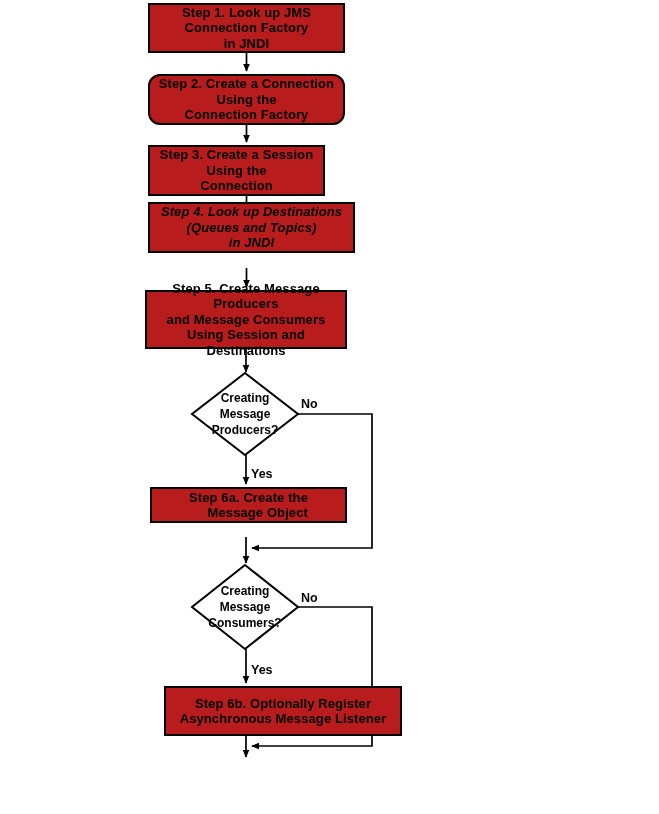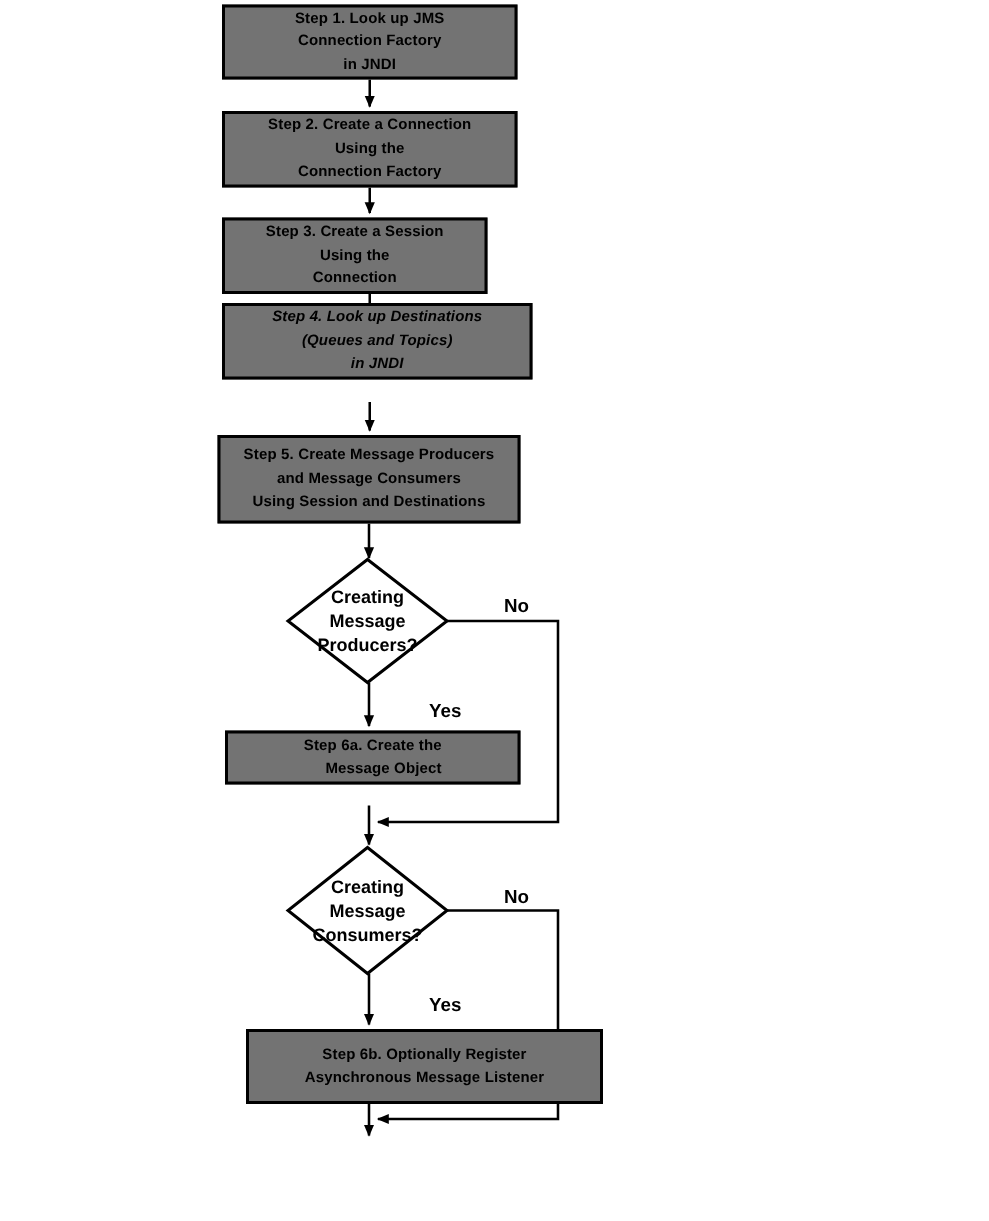--- a/index.html
+++ b/index.html
@@ -19,27 +19,27 @@
     position: absolute;
     left: 0;
     top: 0;
     width: 659px;
     height: 814px;
   }
   .node-box {
     position: absolute;
     box-sizing: border-box;
     border: 2px solid #000000;
-    background: #737373;
+    background: #b91c1c;
     display: flex;
     align-items: center;
     justify-content: center;
     text-align: center;
     font-weight: bold;
-    font-size: 10px;
+    font-size: 13px;
     line-height: 15.5px;
     color: #000000;
     letter-spacing: 0.1px;
     white-space: pre-line;
     padding: 0 3px;
   }
   .diamond-label {
     position: absolute;
     text-align: center;
     font-weight: bold;
@@ -52,21 +52,20 @@
     justify-content: center;
     pointer-events: none;
   }
   .edge-label {
     position: absolute;
     font-weight: bold;
     font-size: 12.5px;
     line-height: 13px;
     color: #000000;
     white-space: nowrap;
-    margin-left: 35px;
   }
 </style>
 </head>
 <body>
 
 <div id="canvas">
 
   <svg id="flow-svg" viewBox="0 0 659 814">
     <defs>
       <marker id="arrow" markerWidth="9" markerHeight="9" refX="7.2" refY="4" orient="auto" markerUnits="userSpaceOnUse">
@@ -102,21 +101,21 @@
     <g stroke="#000000" stroke-width="2" fill="#ffffff">
       <polygon points="245,373 298,414 245,455 192,414"></polygon>
       <polygon points="245,565 298,607 245,649 192,607"></polygon>
     </g>
   </svg>
 
   <div class="node-box" style="left:148px; top:3px; width:197px; height:50px;">Step 1. Look up JMS
 Connection Factory
 in JNDI</div>
 
-  <div class="node-box" style="left:148px; top:74px; width:197px; height:51px;">Step 2. Create a Connection
+  <div class="node-box" style="left:148px; top:74px; width:197px; height:51px;border-radius:12px;">Step 2. Create a Connection
 Using the
 Connection Factory</div>
 
   <div class="node-box" style="left:148px; top:145px; width:177px; height:51px;">Step 3. Create a Session
 Using the
 Connection</div>
 
   <div class="node-box" style="left:148px; top:202px; width:207px; height:51px;font-style:italic;">Step 4. Look up Destinations
 (Queues and Topics)
 in JNDI</div>

